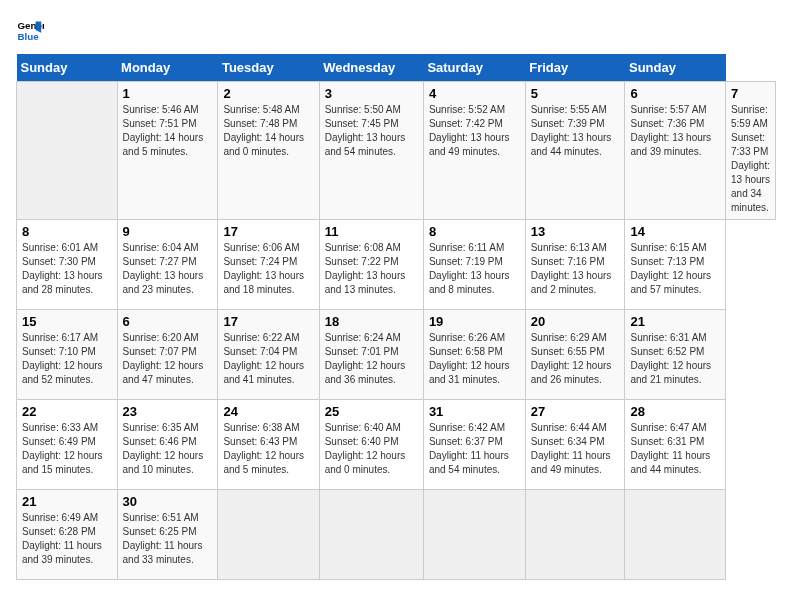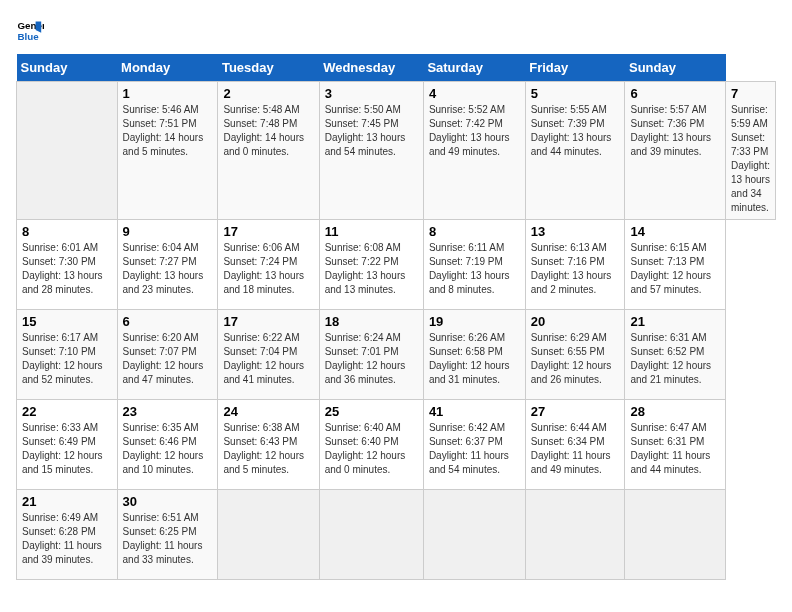--- a/index.html
+++ b/index.html
@@ -219,21 +219,21 @@
         </td>
         <td>
           <span class="day-num">24</span>
           <div class="day-info">Sunrise: 6:38 AM<br>Sunset: 6:43 PM<br>Daylight: 12 hours and 5 minutes.</div>
         </td>
         <td>
           <span class="day-num">25</span>
           <div class="day-info">Sunrise: 6:40 AM<br>Sunset: 6:40 PM<br>Daylight: 12 hours and 0 minutes.</div>
         </td>
         <td>
-          <span class="day-num">41</span>
+          <span class="day-num">31</span>
           <div class="day-info">Sunrise: 6:42 AM<br>Sunset: 6:37 PM<br>Daylight: 11 hours and 54 minutes.</div>
         </td>
         <td>
           <span class="day-num">27</span>
           <div class="day-info">Sunrise: 6:44 AM<br>Sunset: 6:34 PM<br>Daylight: 11 hours and 49 minutes.</div>
         </td>
         <td>
           <span class="day-num">28</span>
           <div class="day-info">Sunrise: 6:47 AM<br>Sunset: 6:31 PM<br>Daylight: 11 hours and 44 minutes.</div>
         </td>

